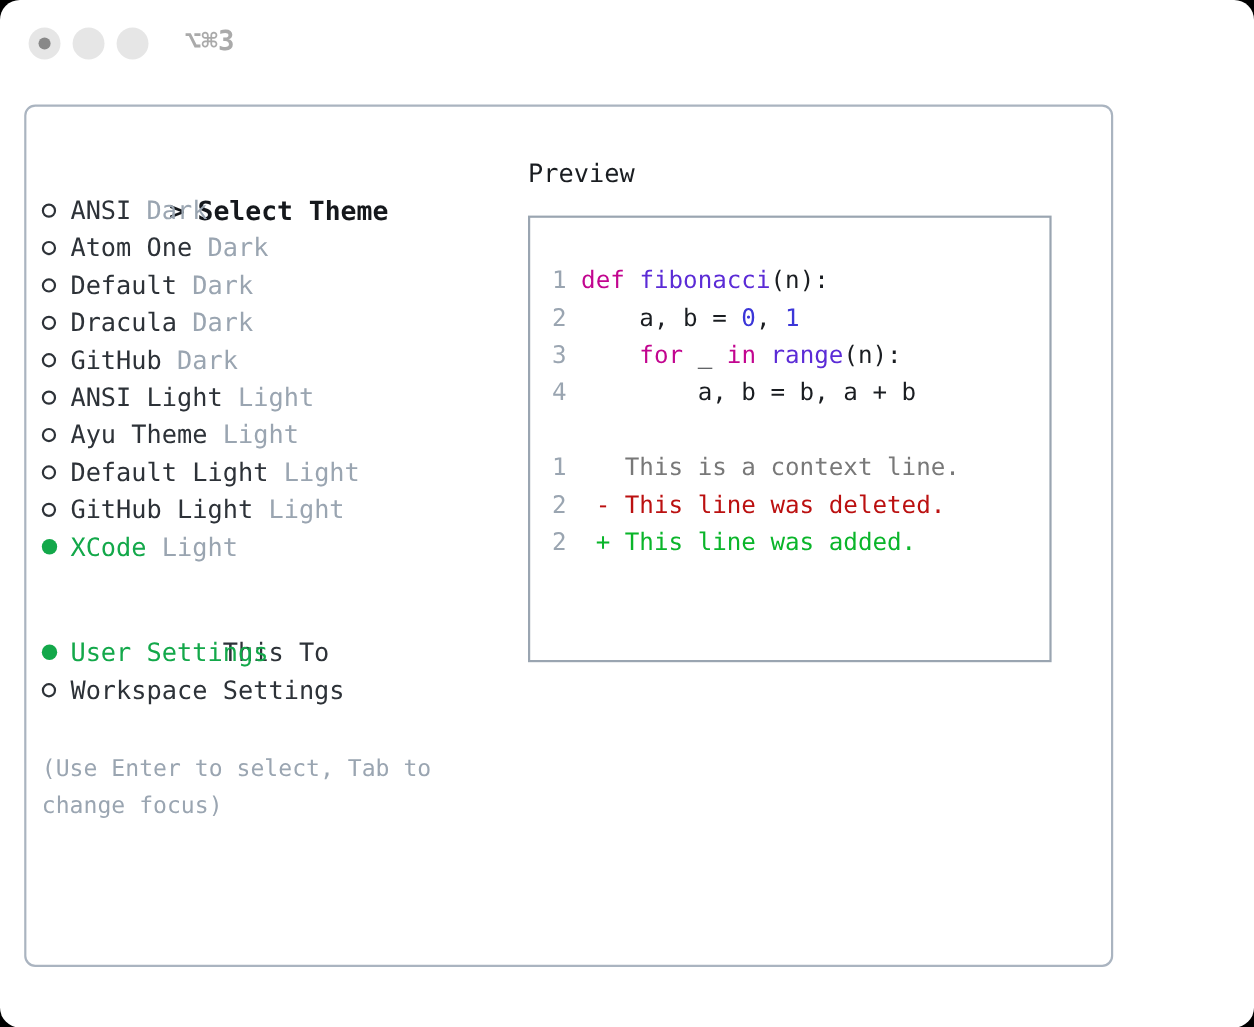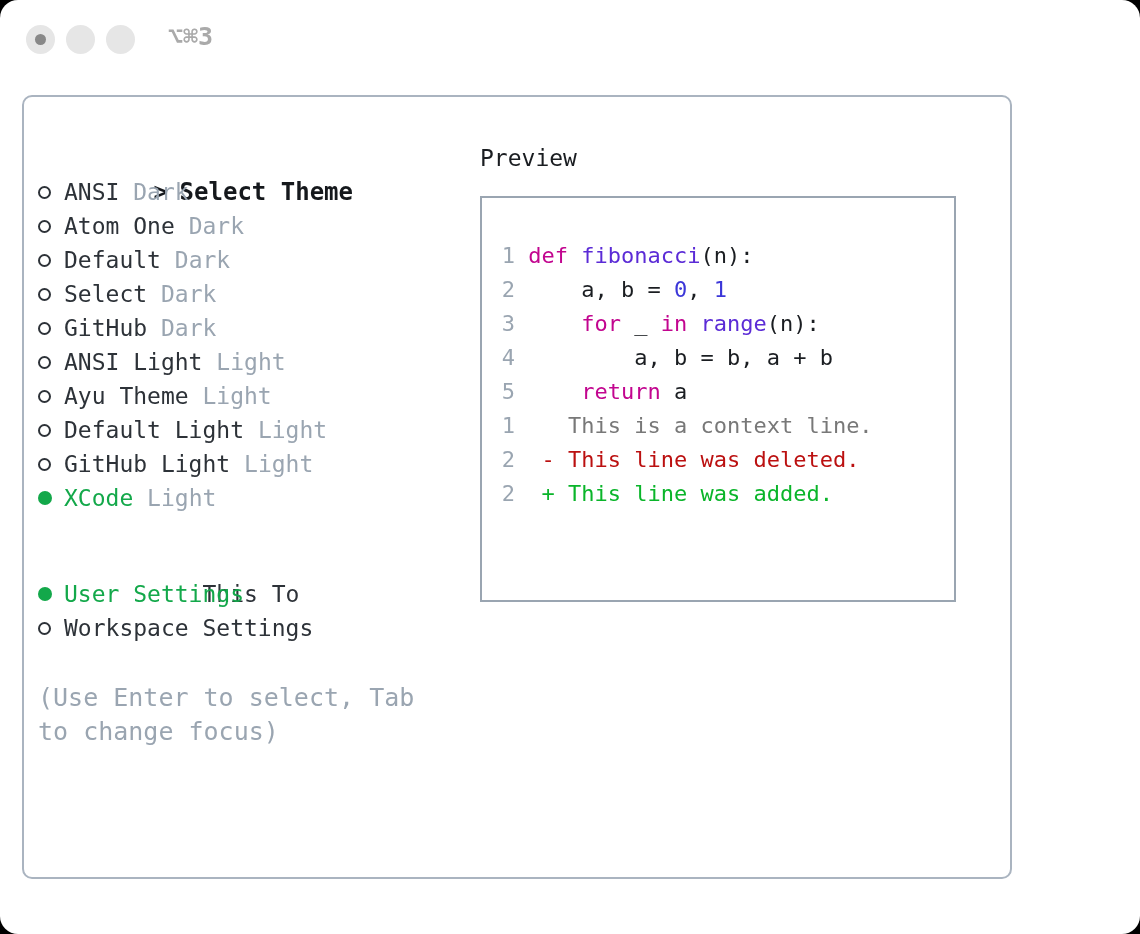--- a/index.html
+++ b/index.html
@@ -119,21 +119,21 @@
   }
   .name { color: #2d3238; }
   .name.sel { color: #13a84a; }
   .variant {
     color: #9aa5b1;
   }
 
   #apply-block { margin-top: 28px; }
   #hint {
     margin-top: 36px;
-    font-size: 25px;
+    font-size: 21px;
     line-height: 34px;
     color: #9aa5b1;
     width: 400px;
   }
 
   
   #right-col {
     position: absolute;
     left: 456px;
     top: 44px;
@@ -204,21 +204,21 @@
     <div id="left-col">
 
       <div class="row header">
         <span class="marker">&gt;</span><span>Select Theme</span>
       </div>
 
       <div id="theme-list">
           <div class="row"><span class="marker"><span class="bullet-hollow"></span></span><span class="name">ANSI</span><span> </span><span class="variant">Dark</span></div>
           <div class="row"><span class="marker"><span class="bullet-hollow"></span></span><span class="name">Atom One</span><span> </span><span class="variant">Dark</span></div>
           <div class="row"><span class="marker"><span class="bullet-hollow"></span></span><span class="name">Default</span><span> </span><span class="variant">Dark</span></div>
-          <div class="row"><span class="marker"><span class="bullet-hollow"></span></span><span class="name">Select</span><span> </span><span class="variant">Dark</span></div>
+          <div class="row"><span class="marker"><span class="bullet-hollow"></span></span><span class="name">Dracula</span><span> </span><span class="variant">Dark</span></div>
           <div class="row"><span class="marker"><span class="bullet-hollow"></span></span><span class="name">GitHub</span><span> </span><span class="variant">Dark</span></div>
           <div class="row"><span class="marker"><span class="bullet-hollow"></span></span><span class="name">ANSI Light</span><span> </span><span class="variant">Light</span></div>
           <div class="row"><span class="marker"><span class="bullet-hollow"></span></span><span class="name">Ayu Theme</span><span> </span><span class="variant">Light</span></div>
           <div class="row"><span class="marker"><span class="bullet-hollow"></span></span><span class="name">Default Light</span><span> </span><span class="variant">Light</span></div>
           <div class="row"><span class="marker"><span class="bullet-hollow"></span></span><span class="name">GitHub Light</span><span> </span><span class="variant">Light</span></div>
           <div class="row"><span class="marker"><span class="bullet-filled"></span></span><span class="name sel">XCode</span><span> </span><span class="variant">Light</span></div>
         </div>
 
       <div id="apply-block">
         <div class="row">
@@ -234,21 +234,20 @@
     </div>
 
     <div id="right-col">
       <div id="preview-title">Preview</div>
       <div id="preview-panel">
         <div id="code-block">
             <div class="code-line"><span class="lno">1</span><span> </span><span class="kw">def</span><span class="plain"> </span><span class="fn">fibonacci</span><span class="plain">(n):</span></div>
             <div class="code-line"><span class="lno">2</span><span> </span><span class="plain">    a, b = </span><span class="num">0</span><span class="plain">, </span><span class="num">1</span></div>
             <div class="code-line"><span class="lno">3</span><span> </span><span class="plain">    </span><span class="kw">for</span><span class="plain"> _ </span><span class="kw">in</span><span class="plain"> </span><span class="fn">range</span><span class="plain">(n):</span></div>
             <div class="code-line"><span class="lno">4</span><span> </span><span class="plain">        a, b = b, a + b</span></div>
-            <div class="code-line"><span class="lno">5</span><span> </span><span class="plain">    </span><span class="kw">return</span><span class="plain"> a</span></div>
           </div>
         <div id="diff-block">
             <div class="code-line"><span class="lno">1</span><span class="ctx">    This is a context line.</span></div>
             <div class="code-line"><span class="lno">2</span><span class="del">  - This line was deleted.</span></div>
             <div class="code-line"><span class="lno">2</span><span class="add">  + This line was added.</span></div>
           </div>
       </div>
     </div>
 
   </div>

